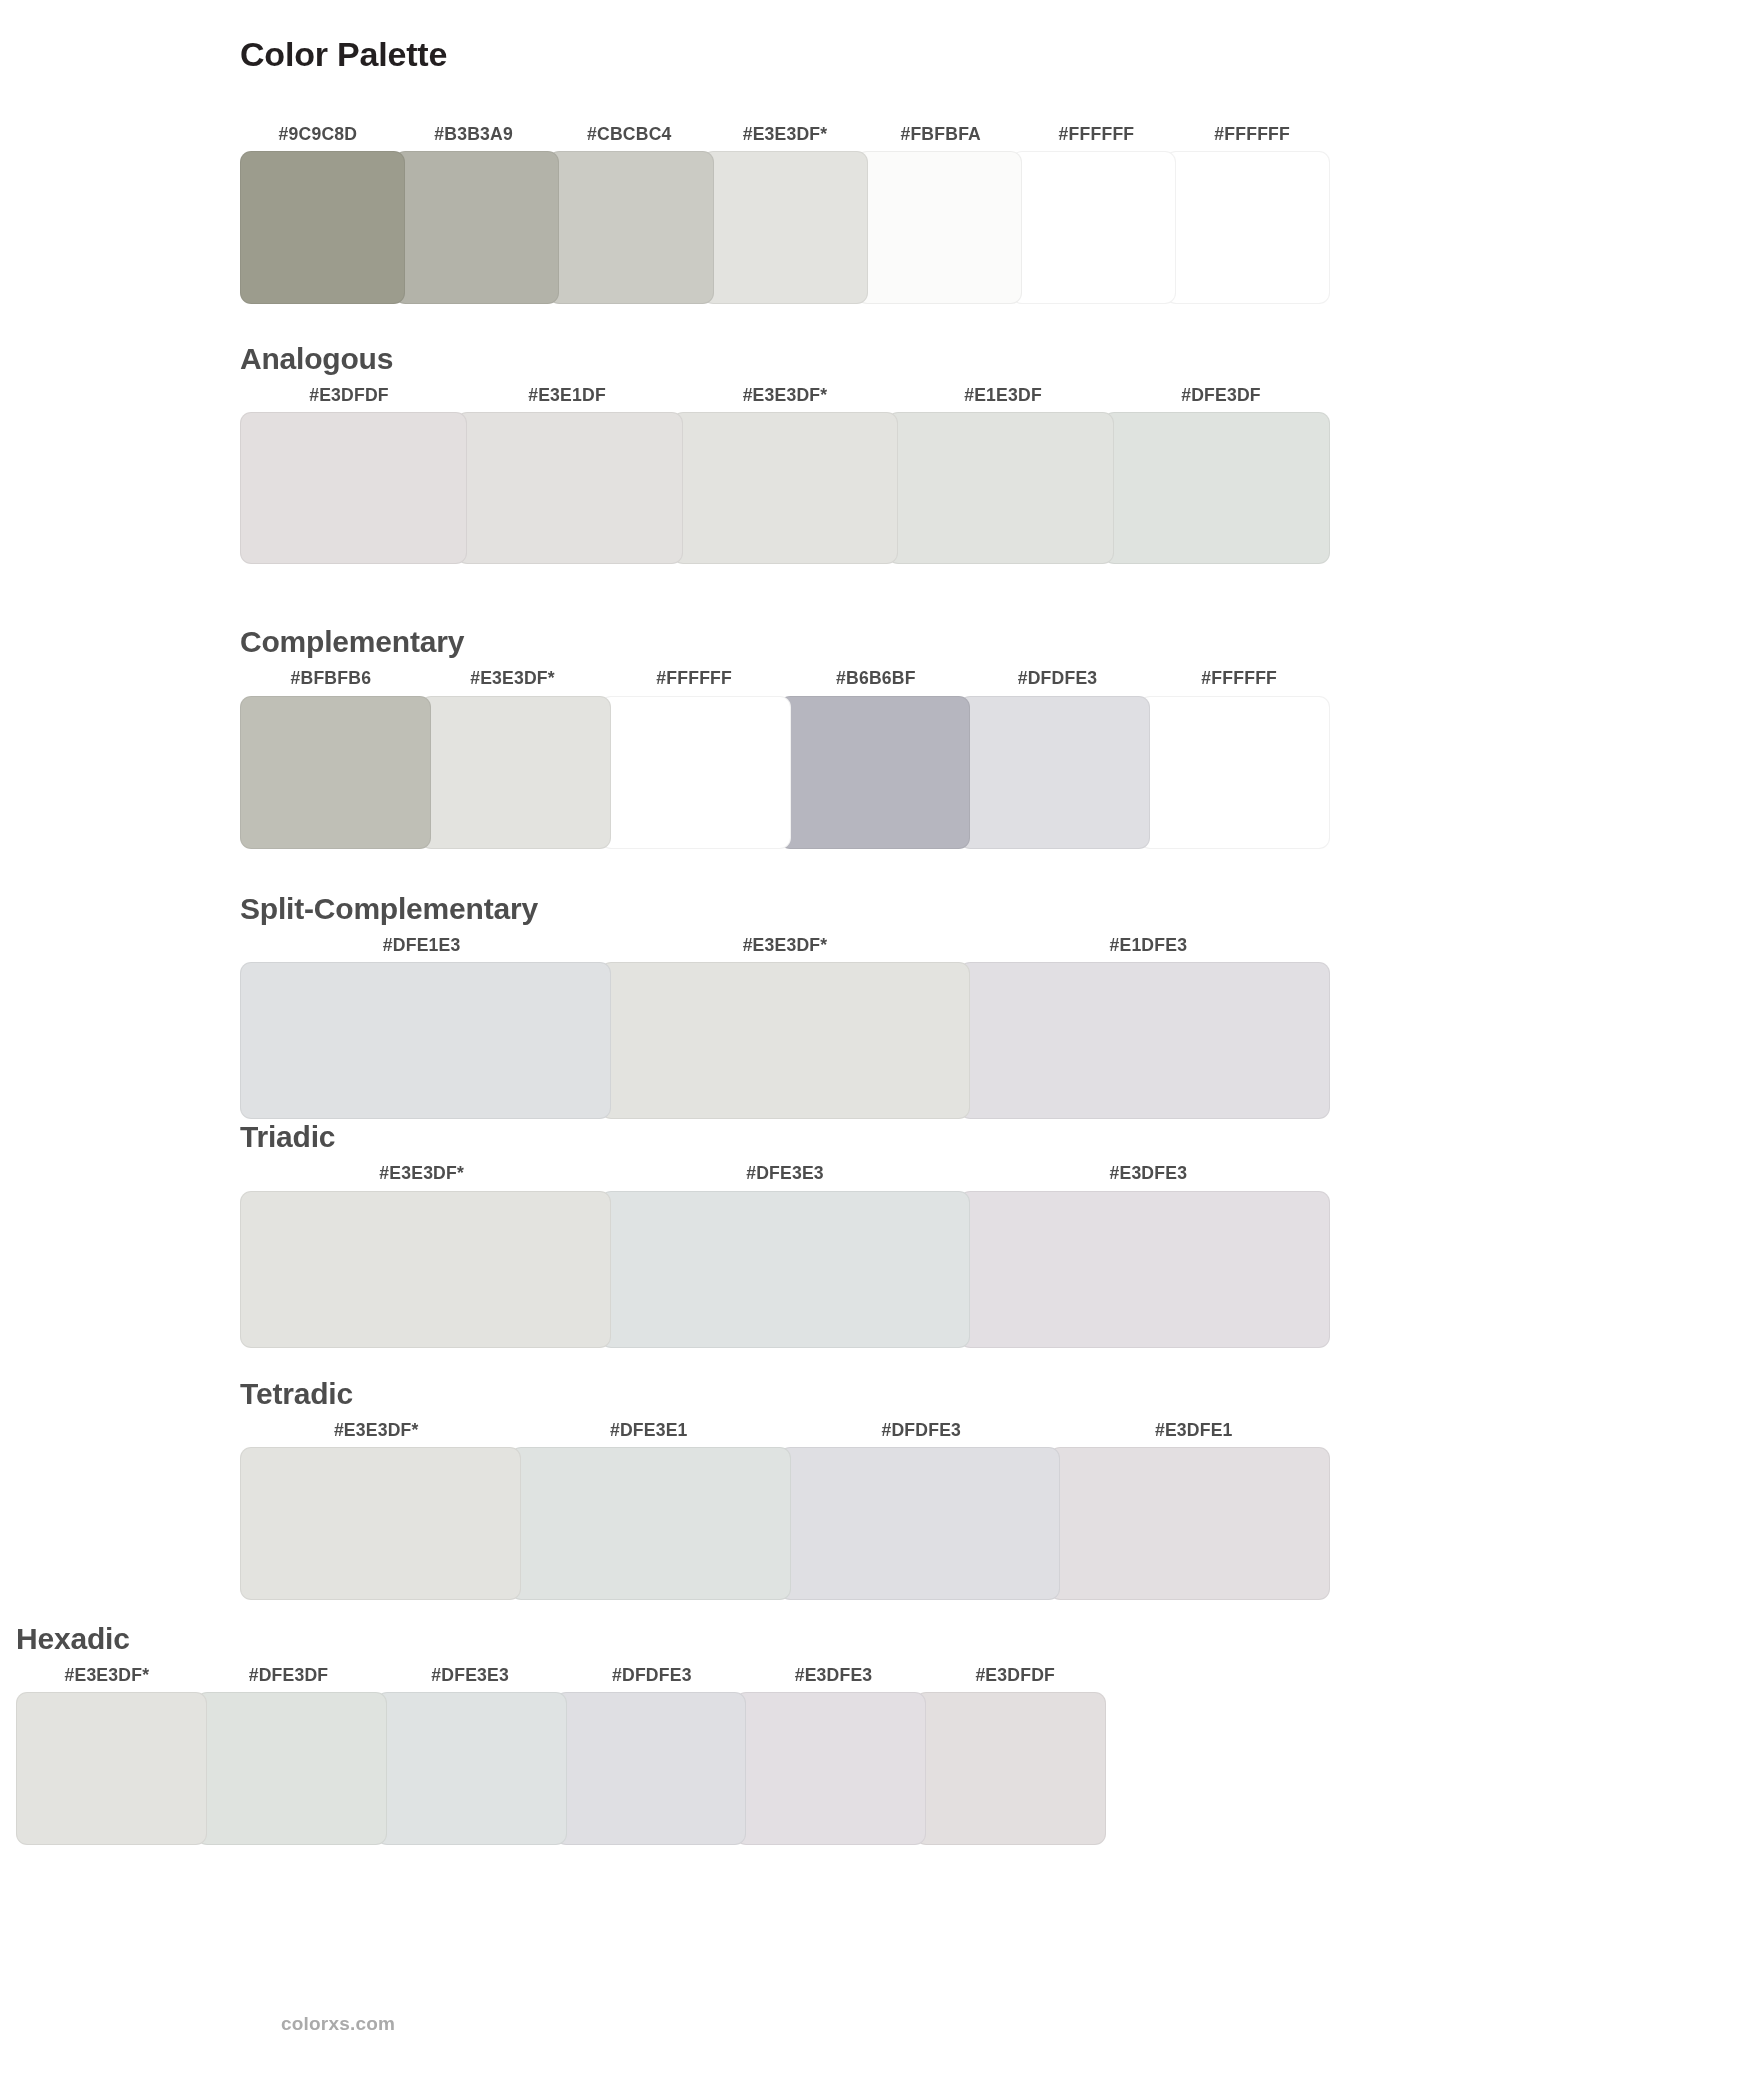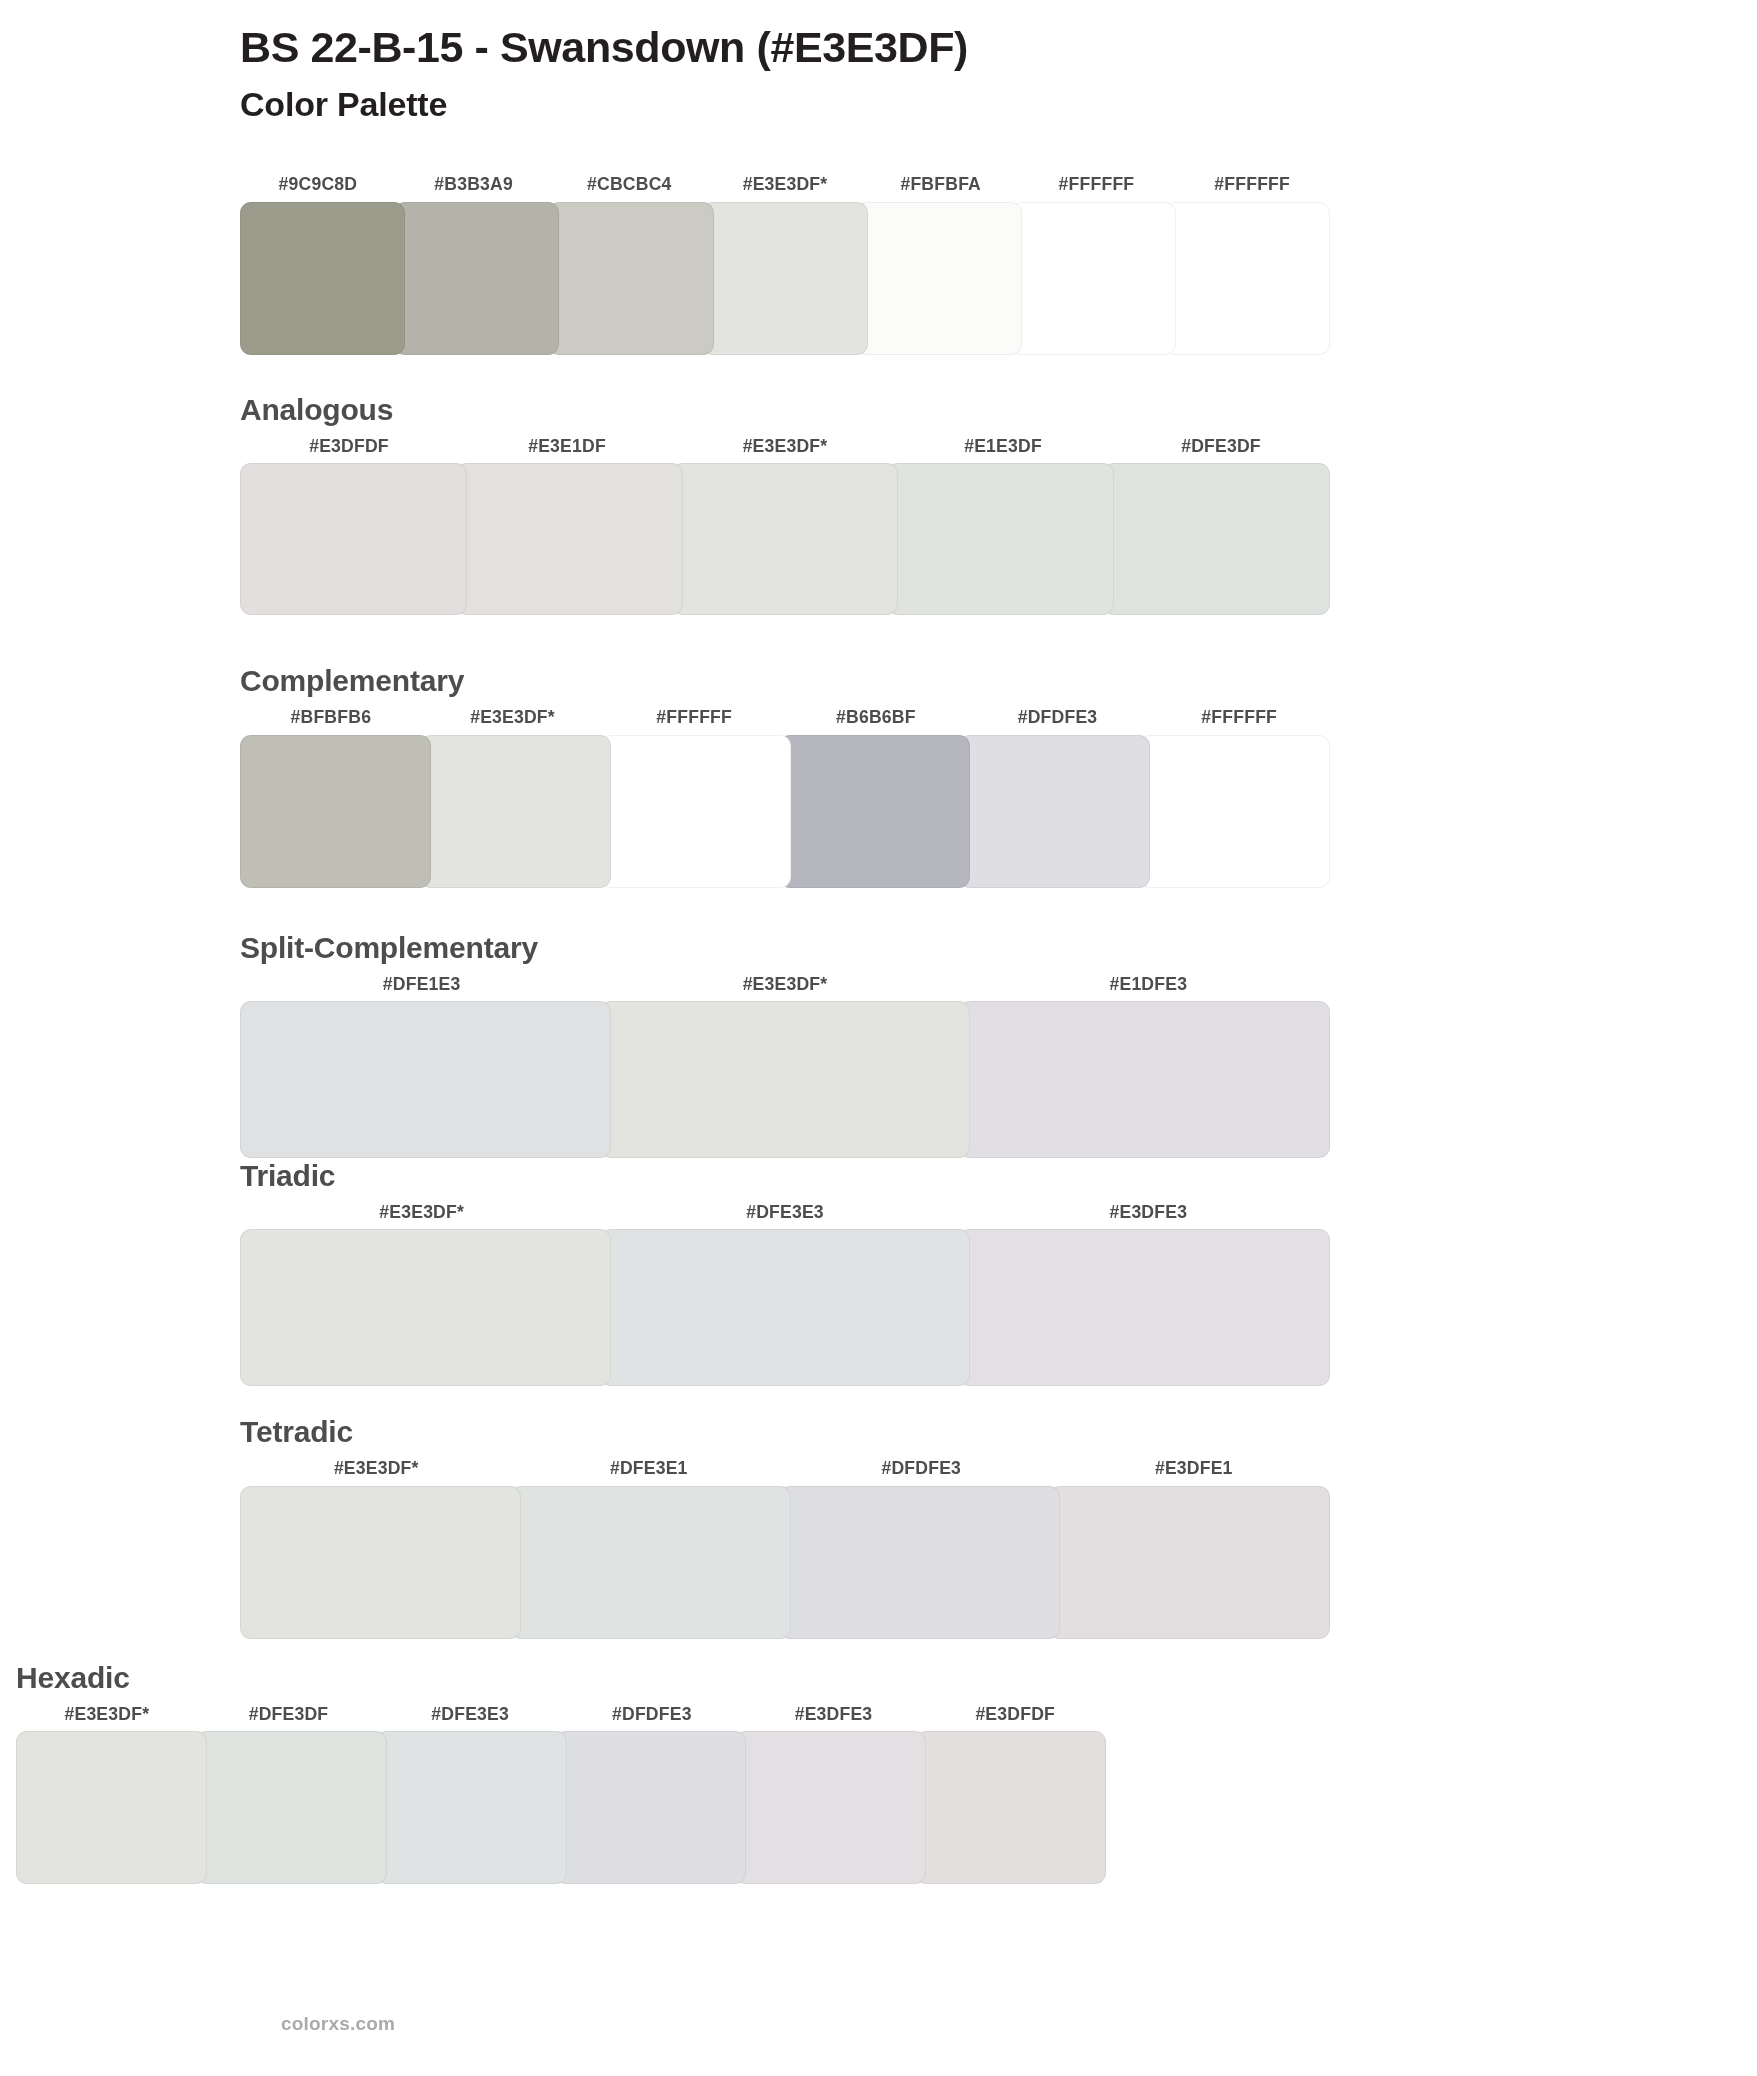--- a/index.html
+++ b/index.html
@@ -75,21 +75,21 @@
     height: 156px;
   }
   .swatch {
     height: 100%;
     border-radius: 11.2px;
     border: 0.8px solid rgba(0,0,0,0.055);
     box-sizing: border-box;
   }
   
   .sec-mono      { margin-bottom: 37px; }
-  .sec-analogous { margin-bottom: 48px; }
+  .sec-analogous { margin-bottom: 60px; }
   .sec-complementary { margin-bottom: 42px; }
   .sec-split     { }
   .sec-triadic   { margin-bottom: 28px; }
   .sec-tetradic  { margin-bottom: 17.6px; }
   .sec-hexadic   { margin-bottom: 12px; padding-left: 16px; }
 
   .sec-mono .swatch-bar { height: 153px; }
   .sec-analogous .swatch-bar { height: 152px; }
   .sec-complementary .swatch-bar { height: 153px; }
   .sec-split .swatch-bar { height: 157px; }
@@ -112,21 +112,20 @@
     color: #aaaaaa;
     letter-spacing: 0.2px;
   }
 </style>
 </head>
 <body>
 
 <div class="page">
 
   <div class="header">
-    <h1 class="page-title">BS 22-B-15 - Swansdown (#E3E3DF)</h1>
     <h2 class="page-subtitle">Color Palette</h2>
   </div>
 
   <div class="sections">
       <div class="section sec-mono">
         <div class="swatch-labels">
           <div class="swatch-label" style="flex: 1 1 0px;">#9C9C8D</div>
           <div class="swatch-label" style="flex: 1 1 0px;">#B3B3A9</div>
           <div class="swatch-label" style="flex: 1 1 0px;">#CBCBC4</div>
           <div class="swatch-label" style="flex: 1 1 0px;">#E3E3DF*</div>

